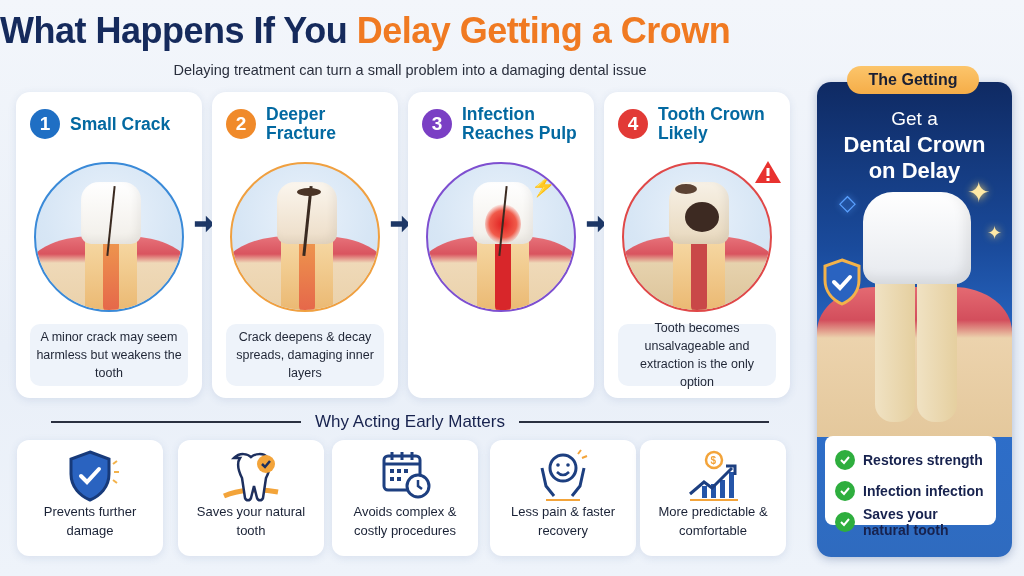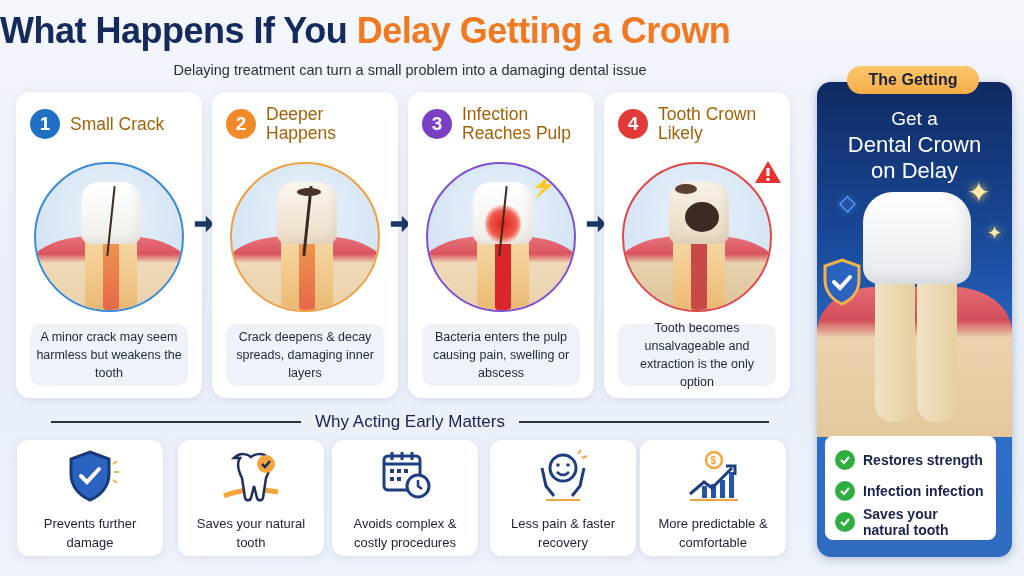--- a/index.html
+++ b/index.html
@@ -5,52 +5,52 @@
 *{box-sizing:border-box;margin:0;padding:0}
 html,body{width:1024px;height:576px;overflow:hidden}
 body{font-family:"Liberation Sans",sans-serif;background:linear-gradient(180deg,#f3f6fb 0%,#e9eff8 60%,#eef3fa 100%);position:relative;color:#1b2550}
 .title{position:absolute;top:10px;left:0;width:820px;font-size:36px;font-weight:bold;letter-spacing:-0.5px}
 .title .t1{color:#152a5c}
 .title .t2{color:#f07a22}
 .subtitle{position:absolute;top:62px;left:0;width:820px;text-align:center;font-size:14.5px;color:#2a2f3d}
 .step{position:absolute;top:92px;width:186px;height:306px;background:#fff;border-radius:14px;box-shadow:0 2px 8px rgba(60,90,150,.12)}
 .step-head{display:flex;align-items:center;gap:10px;position:absolute;left:14px;top:10px;right:8px;height:44px}
 .badge{width:30px;height:30px;border-radius:50%;color:#fff;font-weight:bold;font-size:19px;display:flex;align-items:center;justify-content:center;flex:0 0 30px}
-.step-title{font-weight:normal;font-size:17.5px;line-height:19px;color:#a16207}
+.step-title{font-weight:bold;font-size:17.5px;line-height:19px;color:#0369a1}
 .circle{position:absolute;left:18px;top:70px;width:150px;height:150px;border-radius:50%;overflow:hidden;border:2px solid var(--c);background:radial-gradient(circle at 50% 35%,#eaf2fb 0%,#d7e6f5 55%,#cfe0f2 100%)}
 .gum{position:absolute;left:-10px;right:-10px;top:72px;height:90px;background:linear-gradient(180deg,#e7737b 0,#d9545f 20%,#efd9b8 30%,#e9cfa6 100%);border-radius:40% 40% 0 0}
 .tooth{position:absolute;left:45px;top:18px;width:60px;height:140px}
 .crown{position:absolute;left:0;top:0;width:60px;height:62px;background:linear-gradient(180deg,#ffffff,#f1eee8);border-radius:18px 18px 10px 10px;box-shadow:inset -4px -4px 8px rgba(0,0,0,.06)}
 .root{position:absolute;top:50px;width:24px;height:90px;background:linear-gradient(180deg,#f7dba8,#e9b46b);border-radius:0 0 12px 12px}
 .root.l{left:4px}.root.r{right:4px}
 .pulp{position:absolute;left:22px;top:42px;width:16px;height:90px;background:linear-gradient(180deg,#f0a14e,#e5654a);border-radius:8px}
 .crackline{position:absolute;left:29px;top:4px;width:2px;height:70px;background:#3a2a20;transform:rotate(6deg)}
 .decay{position:absolute;border-radius:50%}
 .desc{position:absolute;left:14px;right:14px;top:232px;height:62px;background:#eef3fa;border-radius:10px;font-size:12.5px;line-height:18px;text-align:center;display:flex;align-items:center;justify-content:center;color:#1f2535;padding:0 4px}
 .arrow{position:absolute;top:213px;width:22px;height:22px;color:#1d3766}
 .arrow svg{width:22px;height:22px}
 .section-title{position:absolute;top:412px;left:0;width:820px;display:flex;align-items:center;justify-content:center;gap:14px}
 .section-title .line{height:1.5px;width:250px;background:#2a3040}
 .section-title span{font-weight:normal;font-size:17px;color:#17224e}
 .benefit{position:absolute;top:440px;width:146px;height:116px;background:#fff;border-radius:12px;box-shadow:0 2px 8px rgba(60,90,150,.12);text-align:center}
 .benefit .icon{position:absolute;left:0;right:0;top:8px;height:56px;display:flex;justify-content:center}
 .benefit .icon svg{width:62px;height:56px}
-.benefit .lbl{position:absolute;left:4px;right:4px;top:74px;font-size:13px;line-height:19px;color:#1a2236}
+.benefit .lbl{position:absolute;left:4px;right:4px;top:62px;font-size:13px;line-height:19px;color:#1a2236}
 .solution{position:absolute;left:817px;top:82px;width:195px;height:475px;border-radius:14px;background:linear-gradient(180deg,#0f2a63 0%,#1a4b9c 35%,#2c6fce 60%,#2f6bbf 100%);overflow:hidden;box-shadow:0 2px 10px rgba(30,60,120,.3)}
 .sol-pill{position:absolute;left:847px;top:66px;width:132px;height:28px;border-radius:14px;background:linear-gradient(180deg,#fcc56b,#f5ad48);color:#1a1f33;font-weight:bold;font-size:16px;display:flex;align-items:center;justify-content:center;z-index:3}
 .sol-head{position:absolute;top:24px;left:0;right:0;text-align:center;color:#fff;line-height:26px}
 .sol-head .a{font-size:19px;display:block}
-.sol-head .b{font-size:22px;font-weight:normal;display:block}
+.sol-head .b{font-size:22px;font-weight:bold;display:block}
 .sol-art{position:absolute;left:0;right:0;top:110px;height:240px}
 .sol-gum{position:absolute;left:0;right:0;top:95px;height:150px;background:linear-gradient(180deg,#e46a72 0,#d34e5c 22%,#ecd3ad 34%,#e4c89c 100%);border-radius:30% 30% 0 0}
 .sol-crown{position:absolute;left:46px;top:0;width:108px;height:92px;border-radius:30px 30px 16px 16px;background:linear-gradient(180deg,#ffffff,#e6e9ee);box-shadow:inset -6px -6px 12px rgba(0,0,0,.08)}
 .sol-root{position:absolute;top:80px;width:40px;height:150px;background:linear-gradient(90deg,#f0e2c3,#e5cf9f);border-radius:0 0 18px 18px}
 .sol-shield{position:absolute;left:4px;top:66px;width:42px;height:48px}
 .sparkle{position:absolute;color:#ffe9a6;font-size:22px;text-shadow:0 0 8px #ffd766}
-.sol-list{position:absolute;left:8px;right:16px;top:354px;height:104px;background:#fff;border-radius:8px;padding:8px 10px}
+.sol-list{position:absolute;left:8px;right:16px;top:354px;height:89px;background:#fff;border-radius:8px;padding:8px 10px}
 .sol-item{display:flex;align-items:center;gap:8px;height:31px;font-weight:bold;font-size:14px;color:#17224e}
 .check{width:20px;height:20px;border-radius:50%;background:#2eae3e;display:flex;align-items:center;justify-content:center;flex:0 0 20px}
 .check svg{width:12px;height:12px}
 </style>
 </head>
 <body>
 
 <div class="title">
   <span class="t1">What Happens If You </span><span class="t2">Delay Getting a Crown</span>
 </div>
@@ -73,21 +73,21 @@
   </div>
   <div class="desc">A minor crack may seem harmless but weakens the tooth</div>
 </div>
 <div class="arrow" style="left:193px"><svg viewBox="0 0 24 24">
       <path d="M2 9h12V3l9 9-9 9v-6H2z" fill="#1d3766"></path>
     </svg></div>
 
 <div class="step" style="left:212px">
   <div class="step-head">
     <div class="badge" style="background:#f08a2a">2</div>
-    <div class="step-title">Deeper Happens</div>
+    <div class="step-title">Deeper Fracture</div>
   </div>
   <div class="circle" style="--c:#f0a040">
     <div class="gum"></div>
     <div class="tooth">
         <div class="root l"></div>
         <div class="root r"></div>
         <div class="pulp"></div>
         <div class="crown" style="background:linear-gradient(180deg,#fbf6ee,#ecdcc6)"></div>
         <div class="crackline" style="width:3px"></div>
         <div class="decay" style="left:20px;top:6px;width:24px;height:8px;background:#4a3426"></div>
@@ -109,21 +109,20 @@
     <div class="tooth">
         <div class="root l"></div>
         <div class="root r"></div>
         <div class="pulp" style="background:#d8262a"></div>
         <div class="crown"></div>
         <div class="decay" style="left:12px;top:22px;width:36px;height:40px;background:radial-gradient(circle,#e01f1f 0,#f05a4a 50%,rgba(240,90,74,0) 75%)"></div>
         <div class="crackline"></div>
       </div>
     <div style="position:absolute;right:18px;top:10px;color:#f2a31a;font-size:20px;font-weight:bold">⚡</div>
   </div>
-  <div class="desc">Bacteria enters the pulp causing pain, swelling or abscess</div>
 </div>
 <div class="arrow" style="left:585px"><svg viewBox="0 0 24 24">
       <path d="M2 9h12V3l9 9-9 9v-6H2z" fill="#1d3766"></path>
     </svg></div>
 
 <div class="step" style="left:604px">
   <div class="step-head">
     <div class="badge" style="background:#e23a36">4</div>
     <div class="step-title">Tooth Crown Likely</div>
   </div>

